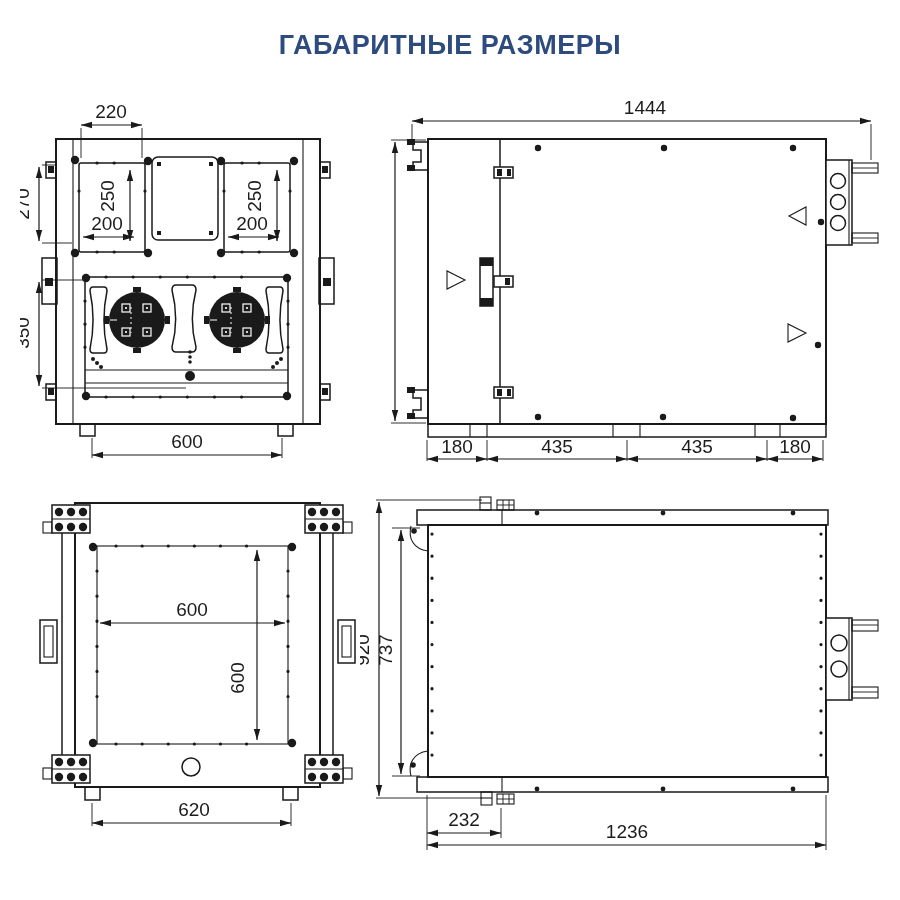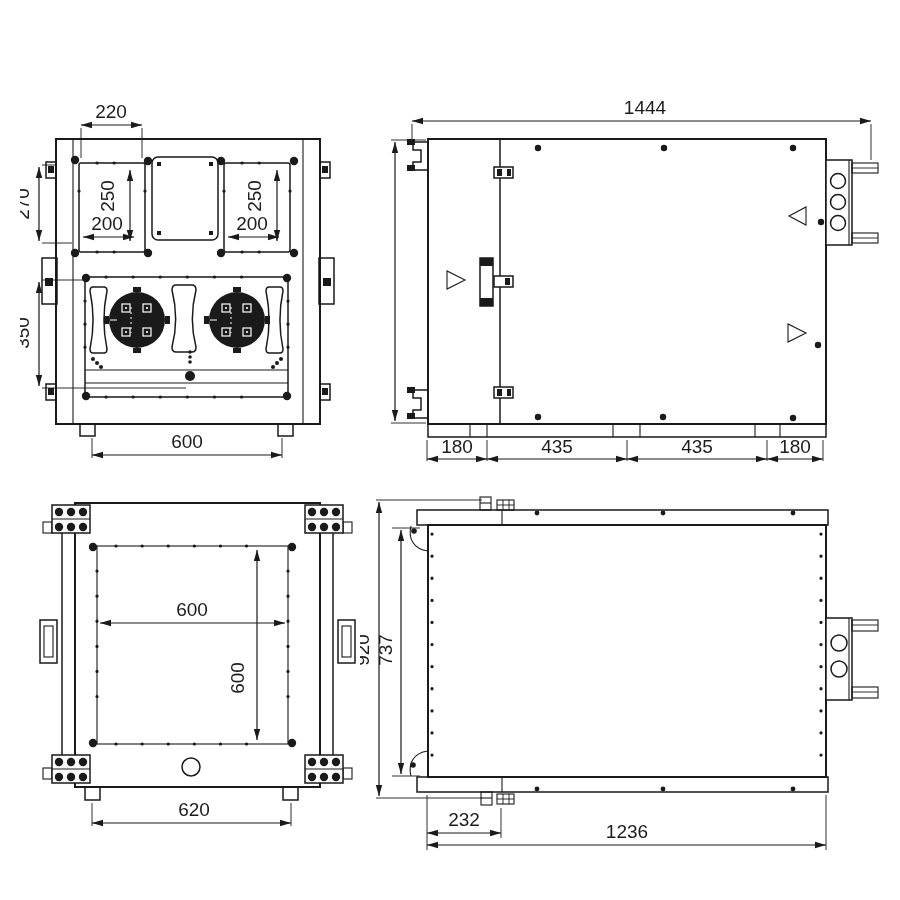--- a/index.html
+++ b/index.html
@@ -17,20 +17,21 @@
   .ext{stroke:#1a1a1a;stroke-width:0.9;fill:none;}
   .blk{fill:#1a1a1a;stroke:none;}
   .dots{stroke:#1a1a1a;stroke-width:3.2;stroke-linecap:round;fill:none;}
   text.d{font-family:"Liberation Sans",sans-serif;font-size:19px;fill:#1c1c1c;text-anchor:middle;}
 </style>
 </head>
 <body>
 
 <div class="stage">
 
+  <div class="title">ГАБАРИТНЫЕ РАЗМЕРЫ</div>
 
   <svg style="left:20px;top:95px" width="360" height="375" viewBox="20 95 360 375">
     <defs>
       <marker id="aa" markerWidth="11" markerHeight="8" refX="11" refY="4" orient="auto-start-reverse" markerUnits="userSpaceOnUse">
         <path d="M11,4 L0,0.8 L0,7.2 Z" fill="#1a1a1a"></path>
       </marker>
       <g id="fan">
         <circle r="28" class="blk"></circle>
         <rect x="-4" y="-33" width="8" height="5" class="blk"></rect>
         <rect x="-4" y="28" width="8" height="5" class="blk"></rect>

